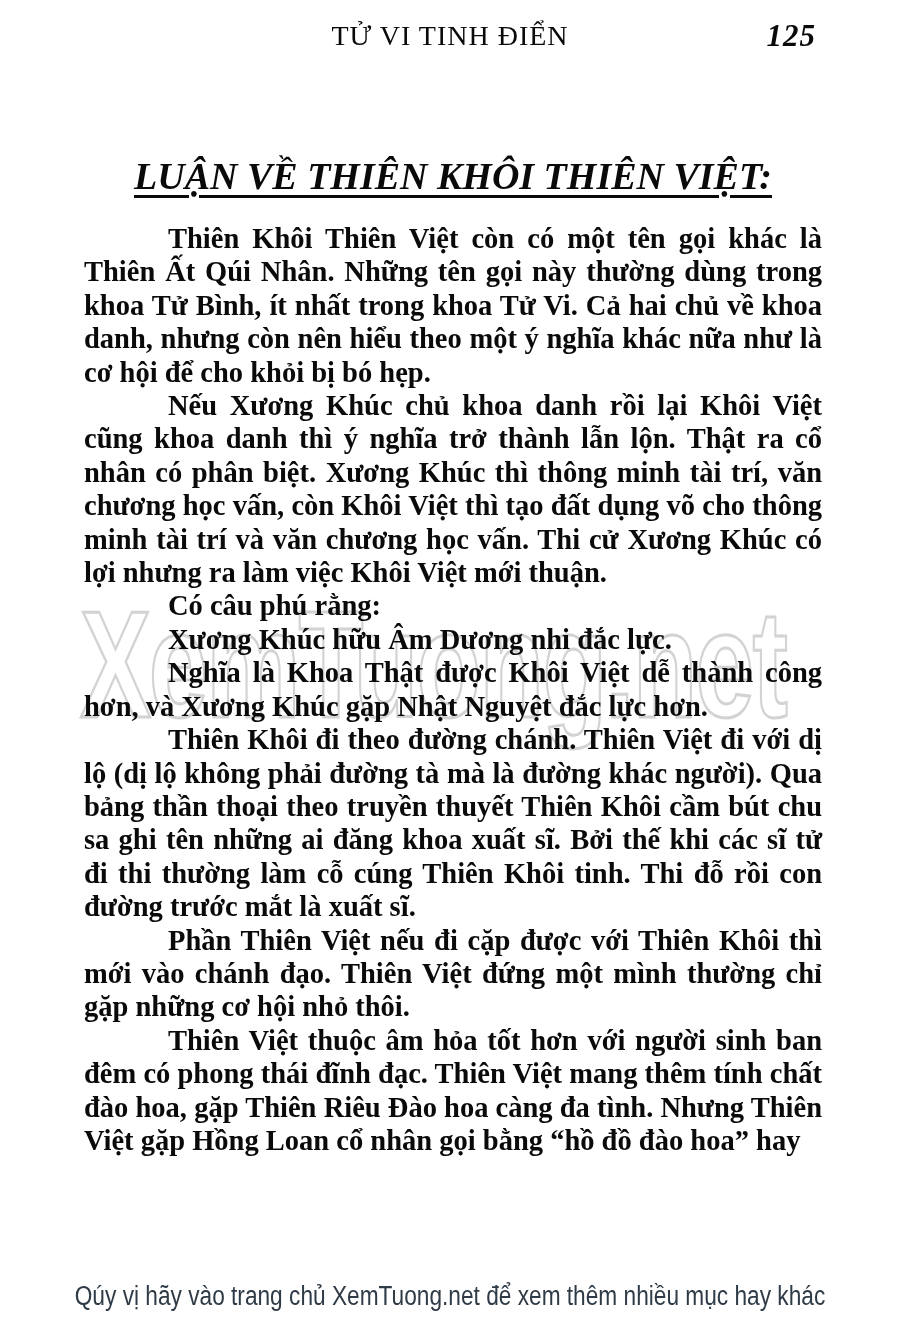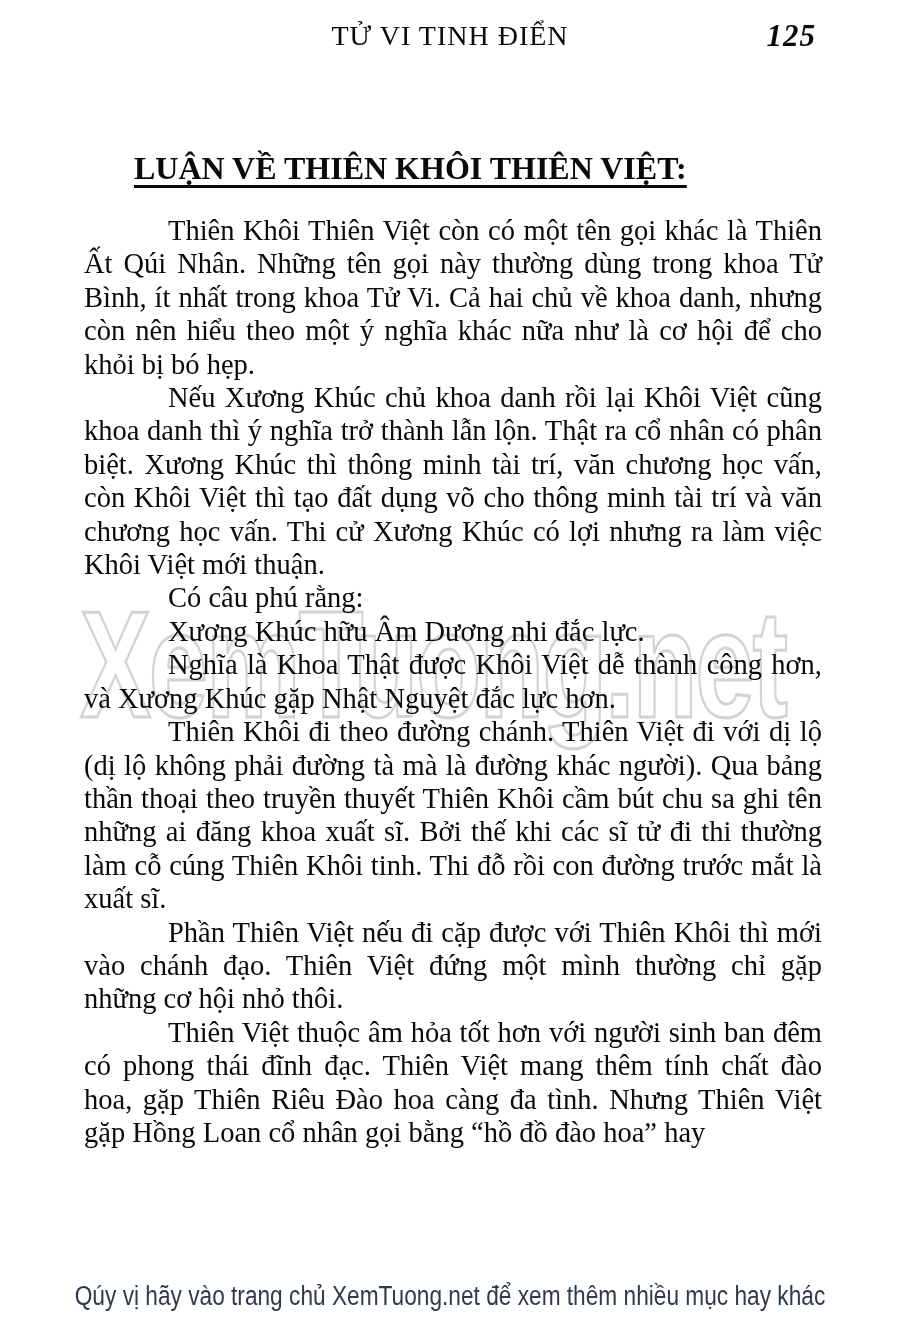--- a/index.html
+++ b/index.html
@@ -61,32 +61,33 @@
     pointer-events: none;
   }
   .content {
     position: absolute;
     left: 84px;
     top: 140px;
     width: 738px;
     z-index: 2;
   }
   .heading {
-    font-size: 32px;
+    font-size: 38px;
     font-weight: 700;
     line-height: 40px;
-    margin: 8px 0 26px 50px;
+    margin: 16px 0 26px 50px;
     text-decoration: underline;
     text-decoration-thickness: 3px;
     text-underline-offset: 6px;
     white-space: nowrap;
+    font-style: italic;
   }
   .bodytext {
     font-size: 28.5px;
-    font-weight: 400;
+    font-weight: 700;
     line-height: 33.4px;
     text-align: justify;
   }
   .bodytext p {
     margin: 0;
     padding: 0;
   }
   .bodytext p.indent {
     text-indent: 84px;
   }

